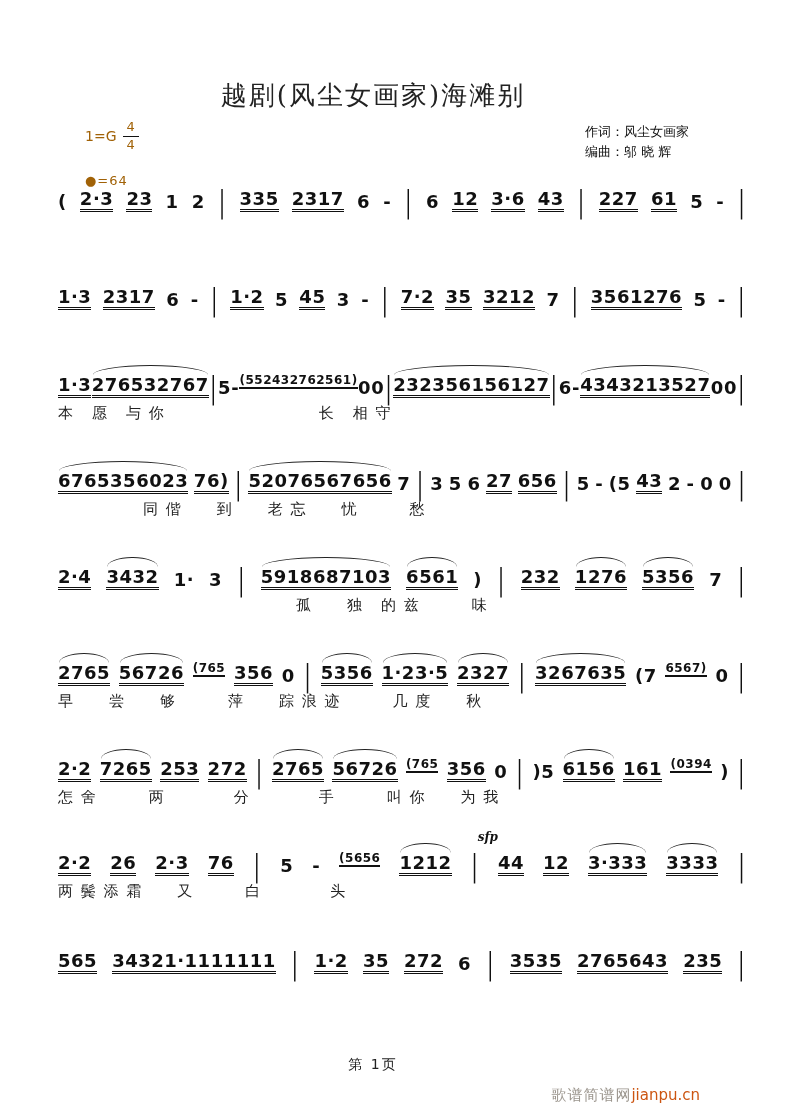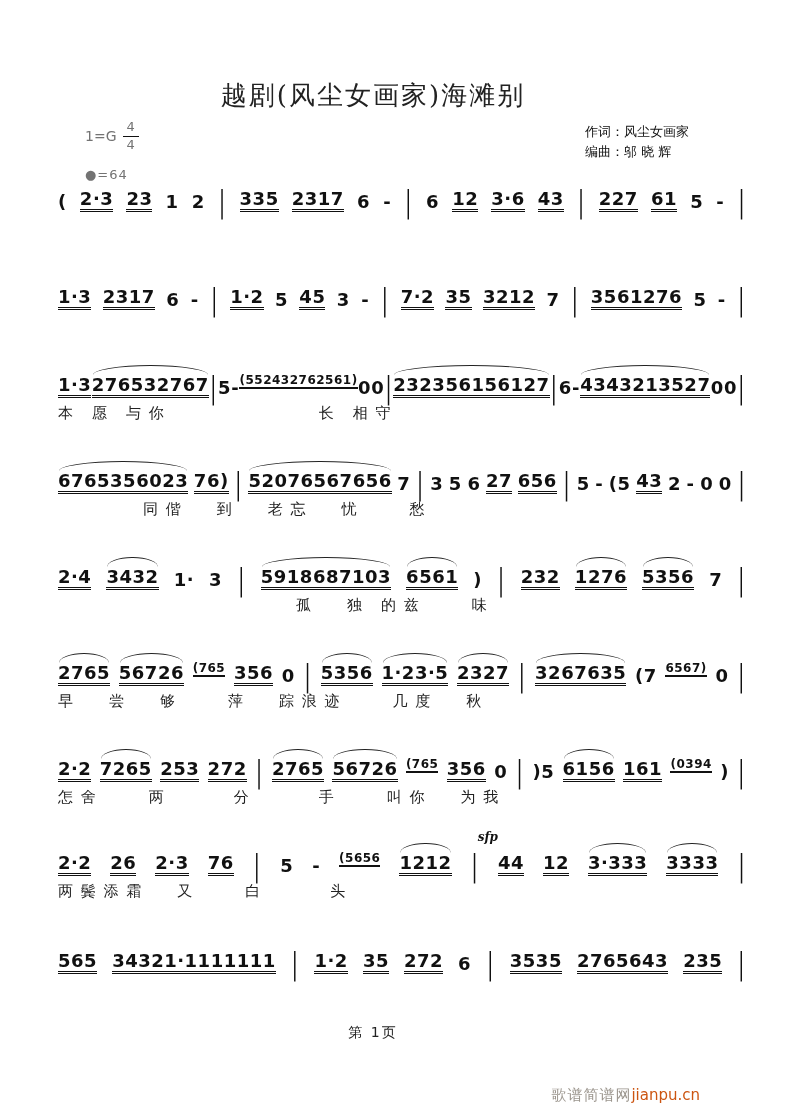--- a/index.html
+++ b/index.html
@@ -7,26 +7,26 @@
   .page {
     position:relative; width:746px; height:1119px; background:#ffffff;
     font-family:"DejaVu Sans", sans-serif; color:#111; overflow:hidden;
   }
   
   .title {
     position:absolute; top:78px; left:0; width:100%;
     text-align:center; font-family:"DejaVu Serif", serif;
     font-size:26px; font-weight:400; letter-spacing:2px; color:#222;
   }
-  .meta-left { position:absolute; top:120px; left:85px; font-size:14px; color:#737373; }
+  .meta-left { position:absolute; top:120px; left:85px; font-size:14px; color:#a16207; }
   .keyline { display:flex; align-items:center; gap:6px; }
   .frac { display:inline-flex; flex-direction:column; align-items:center; font-size:13px; line-height:1.15; }
   .frac .num { border-bottom:1px solid #111; padding:0 4px 1px; }
   .frac .den { padding-top:1px; }
-  .tempo { margin-top:14px; font-size:13px; letter-spacing:1px; }
+  .tempo { margin-top:20px; font-size:13px; letter-spacing:1px; }
   .meta-right { position:absolute; top:122px; right:57px; font-size:13px; line-height:1.55; color:#111; text-align:left; }
   
   .system { position:absolute; left:58px; width:688px; }
   .music {
     display:flex; justify-content:space-between; align-items:flex-end;
     padding-top:14px; min-height:42px;
     font-weight:bold; font-size:18px; letter-spacing:0.5px;
     font-family:"DejaVu Sans", sans-serif; white-space:nowrap;
   }
   .tok { display:inline-block; line-height:1.1; position:relative; }
@@ -39,21 +39,21 @@
   .bar { display:inline-block; transform:scaleY(1.7); font-weight:normal; padding:0 1px; line-height:1.1; }
   .lyrics {
     margin-top:6px; font-size:15px; letter-spacing:2px; color:#222;
     white-space:pre; font-family:Liberation Serif, serif;
   }
   .sfp {
     position:absolute; top:-4px; left:61%;
     font-family:"DejaVu Serif", serif; font-style:italic; font-weight:bold; font-size:12px;
   }
   
-  .page-number { position:absolute; top:1024px; left:0; width:100%; text-align:center; font-size:14px; letter-spacing:2px; color:#222; }
+  .page-number { position:absolute; top:1056px; left:0; width:100%; text-align:center; font-size:14px; letter-spacing:2px; color:#222; }
   .watermark { position:absolute; top:1086px; right:46px; font-size:15px; }
   .site-name { color:#9b958d; letter-spacing:1px; }
   .site-url { color:#cc5511; text-decoration:none; }
 </style>
 </head>
 <body>
 
 <div class="page">
 
   <h1 class="title">越剧(风尘女画家)海滩别</h1>

